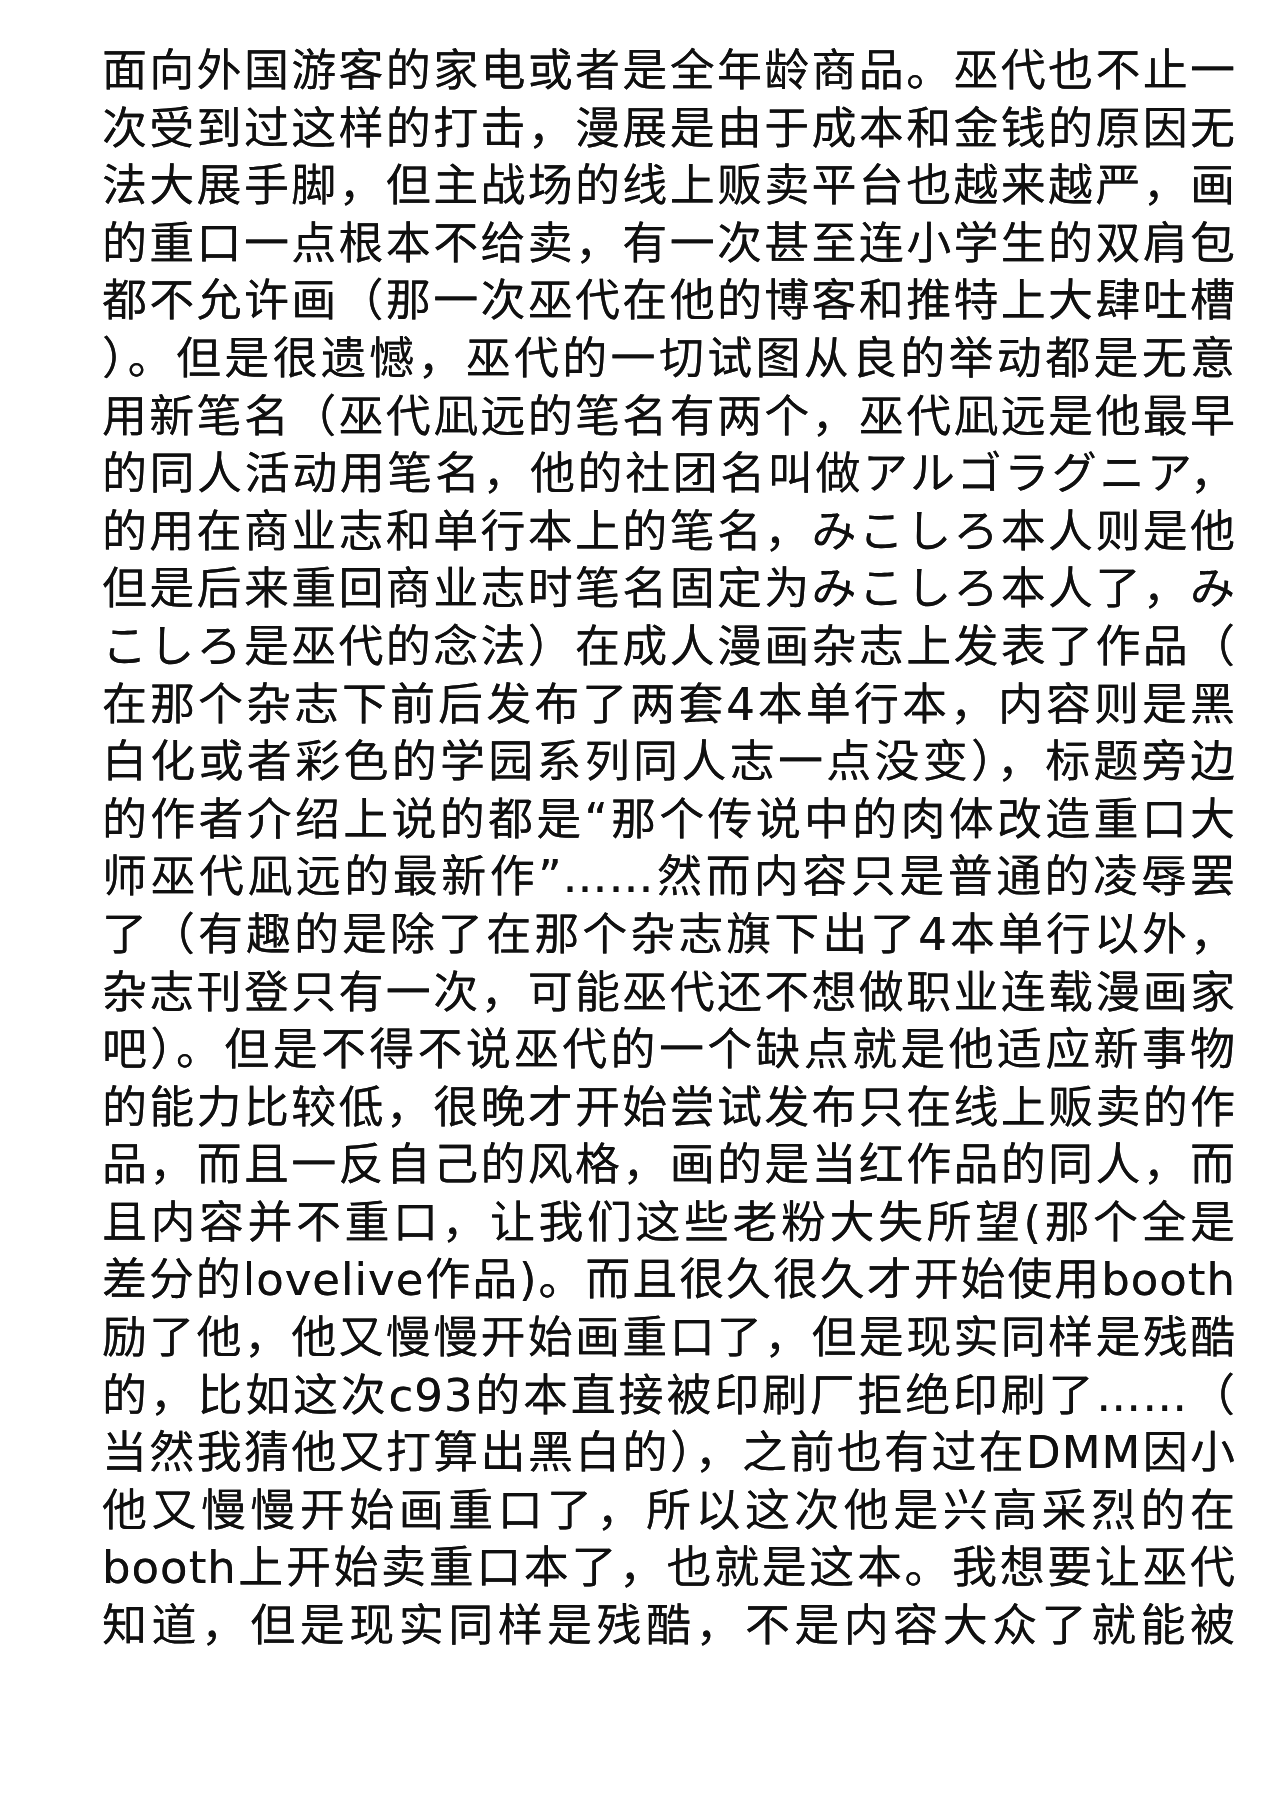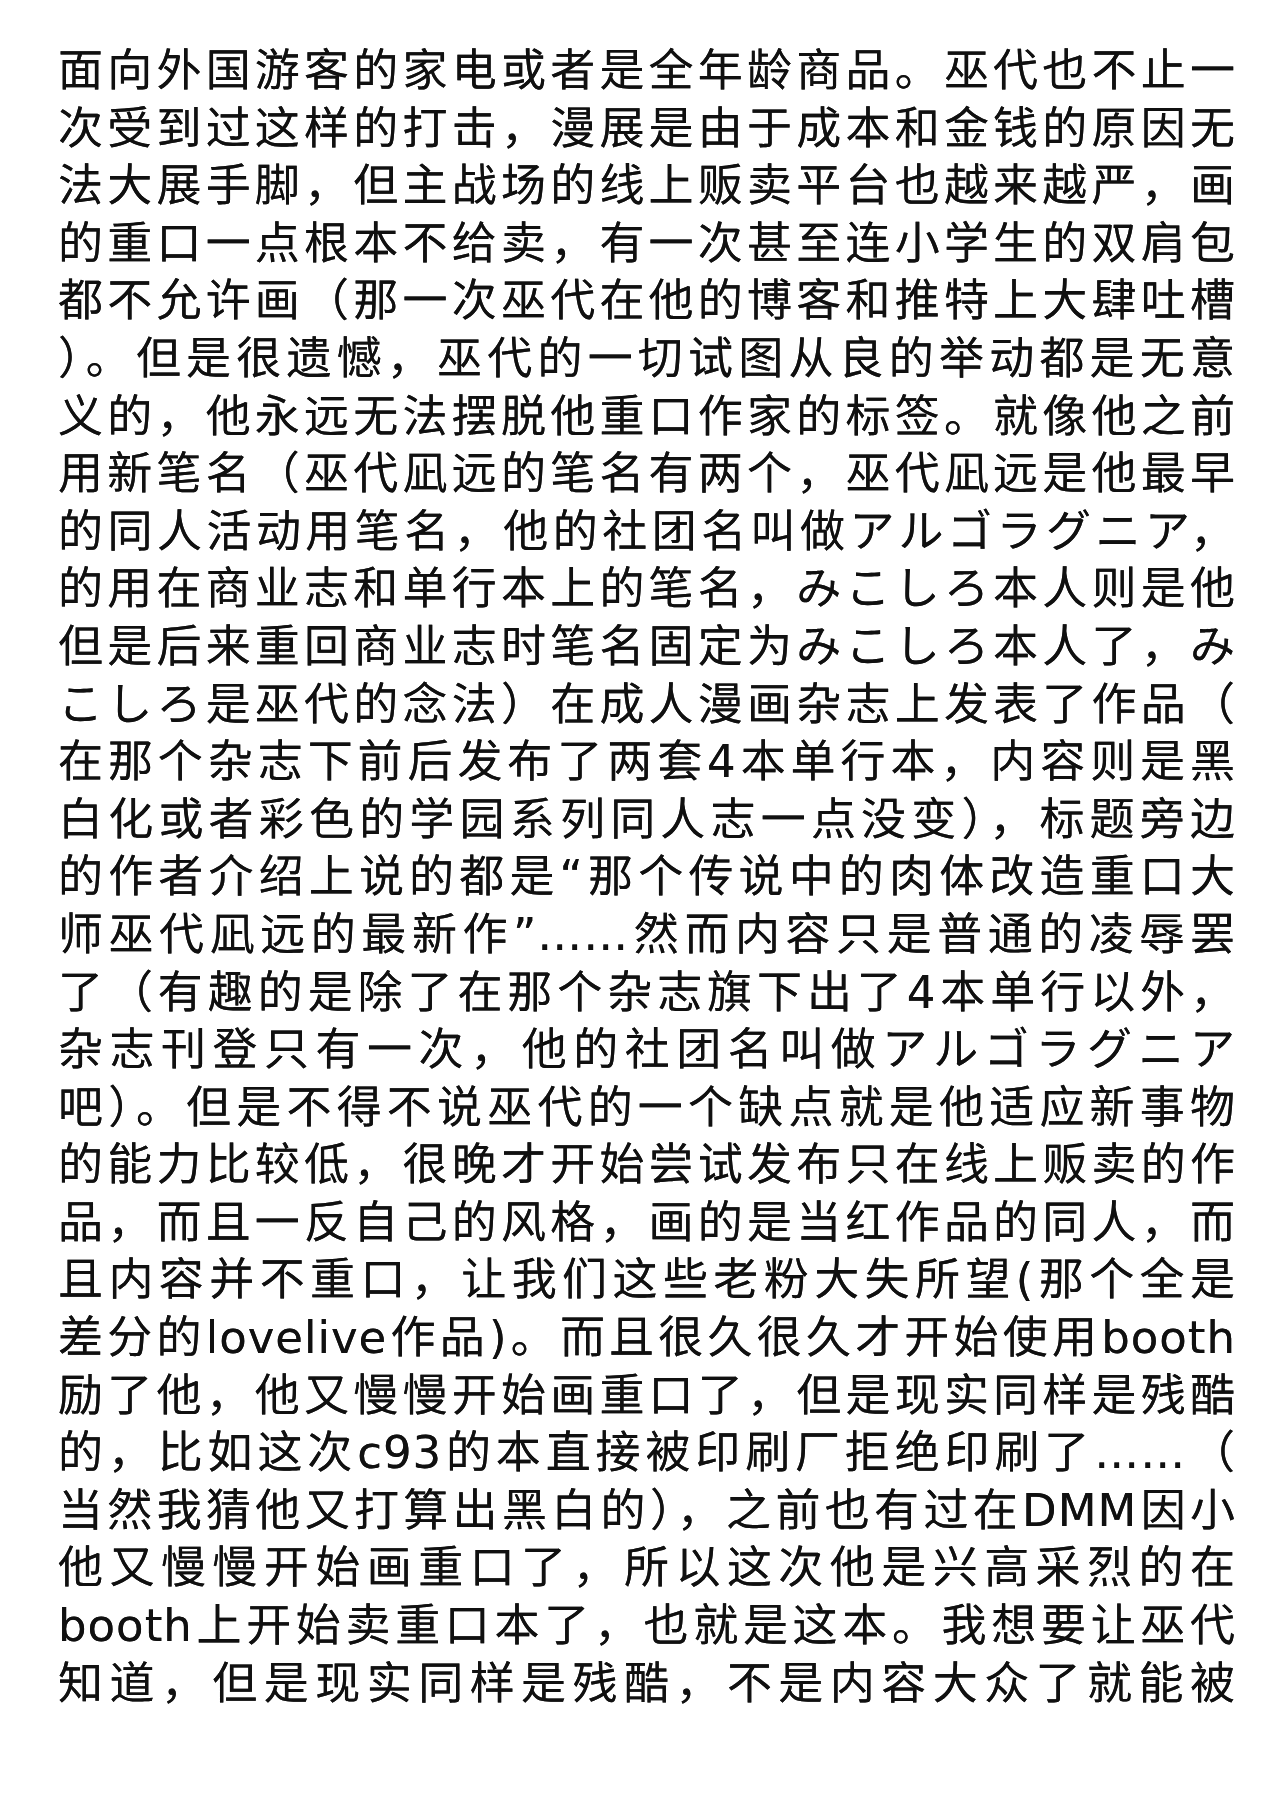--- a/index.html
+++ b/index.html
@@ -30,45 +30,45 @@
     font-size: 45px;
     line-height: 57.6px;
     height: 57.6px;
     white-space: nowrap;
     letter-spacing: 1px;
     text-align: justify;
     text-align-last: justify;
     font-weight: 500;
     
     text-shadow: 0 0 0.4px #2a2a2a;
+    margin-left: 44px;
   }
 </style>
 </head>
 <body>
 
 <div class="page">
   <div class="text-block">
     <div class="text-line">面向外国游客的家电或者是全年龄商品。巫代也不止一</div>
     <div class="text-line">次受到过这样的打击，漫展是由于成本和金钱的原因无</div>
     <div class="text-line">法大展手脚，但主战场的线上贩卖平台也越来越严，画</div>
     <div class="text-line">的重口一点根本不给卖，有一次甚至连小学生的双肩包</div>
     <div class="text-line">都不允许画（那一次巫代在他的博客和推特上大肆吐槽</div>
     <div class="text-line">）。但是很遗憾，巫代的一切试图从良的举动都是无意</div>
-    <div class="text-line">义的，他永远无法摆脱他重口作家的标签。就像他之前</div>
     <div class="text-line">用新笔名（巫代凪远的笔名有两个，巫代凪远是他最早</div>
     <div class="text-line">的同人活动用笔名，他的社团名叫做アルゴラグニア，</div>
     <div class="text-line">的用在商业志和单行本上的笔名，みこしろ本人则是他</div>
     <div class="text-line">但是后来重回商业志时笔名固定为みこしろ本人了，み</div>
     <div class="text-line">こしろ是巫代的念法）在成人漫画杂志上发表了作品（</div>
     <div class="text-line">在那个杂志下前后发布了两套4本单行本，内容则是黑</div>
     <div class="text-line">白化或者彩色的学园系列同人志一点没变），标题旁边</div>
     <div class="text-line">的作者介绍上说的都是“那个传说中的肉体改造重口大</div>
     <div class="text-line">师巫代凪远的最新作”……然而内容只是普通的凌辱罢</div>
     <div class="text-line">了（有趣的是除了在那个杂志旗下出了4本单行以外，</div>
-    <div class="text-line">杂志刊登只有一次，他的社团名叫做アルゴラグニア</div>
+    <div class="text-line">杂志刊登只有一次，可能巫代还不想做职业连载漫画家</div>
     <div class="text-line">吧）。但是不得不说巫代的一个缺点就是他适应新事物</div>
     <div class="text-line">的能力比较低，很晚才开始尝试发布只在线上贩卖的作</div>
     <div class="text-line">品，而且一反自己的风格，画的是当红作品的同人，而</div>
     <div class="text-line">且内容并不重口，让我们这些老粉大失所望(那个全是</div>
     <div class="text-line">差分的lovelive作品)。而且很久很久才开始使用booth</div>
     <div class="text-line">励了他，他又慢慢开始画重口了，但是现实同样是残酷</div>
     <div class="text-line">的，比如这次c93的本直接被印刷厂拒绝印刷了……（</div>
     <div class="text-line">当然我猜他又打算出黑白的），之前也有过在DMM因小</div>
     <div class="text-line">他又慢慢开始画重口了，所以这次他是兴高采烈的在</div>
     <div class="text-line">booth上开始卖重口本了，也就是这本。我想要让巫代</div>

